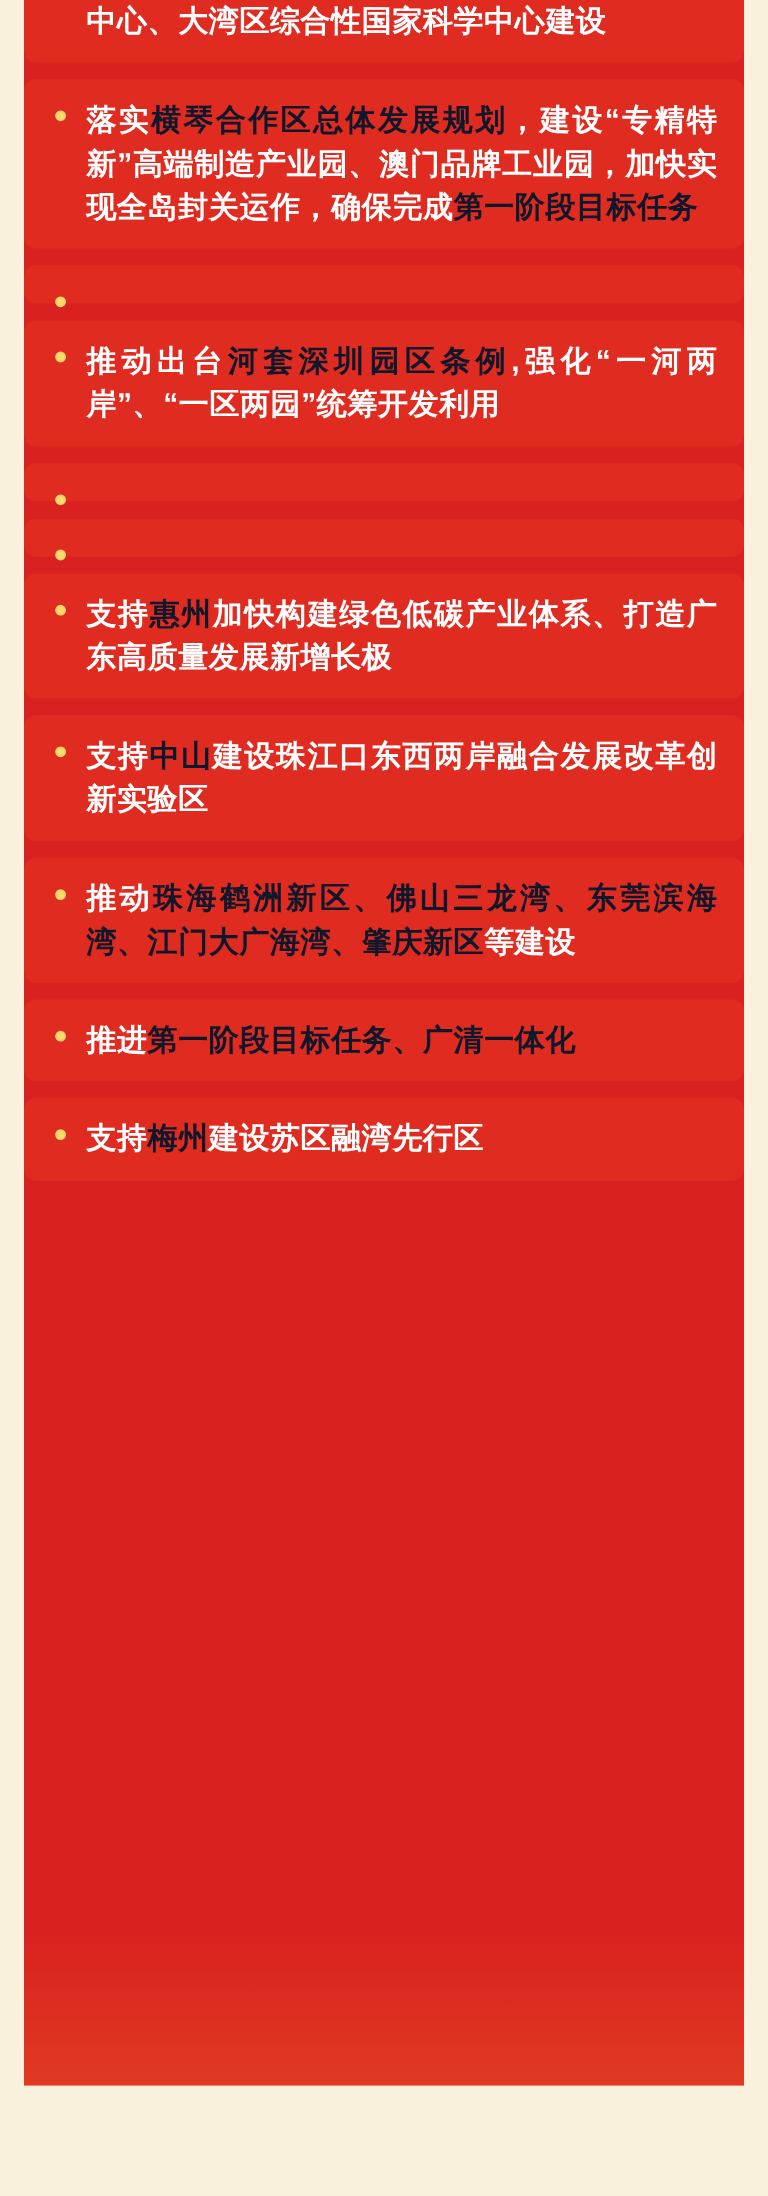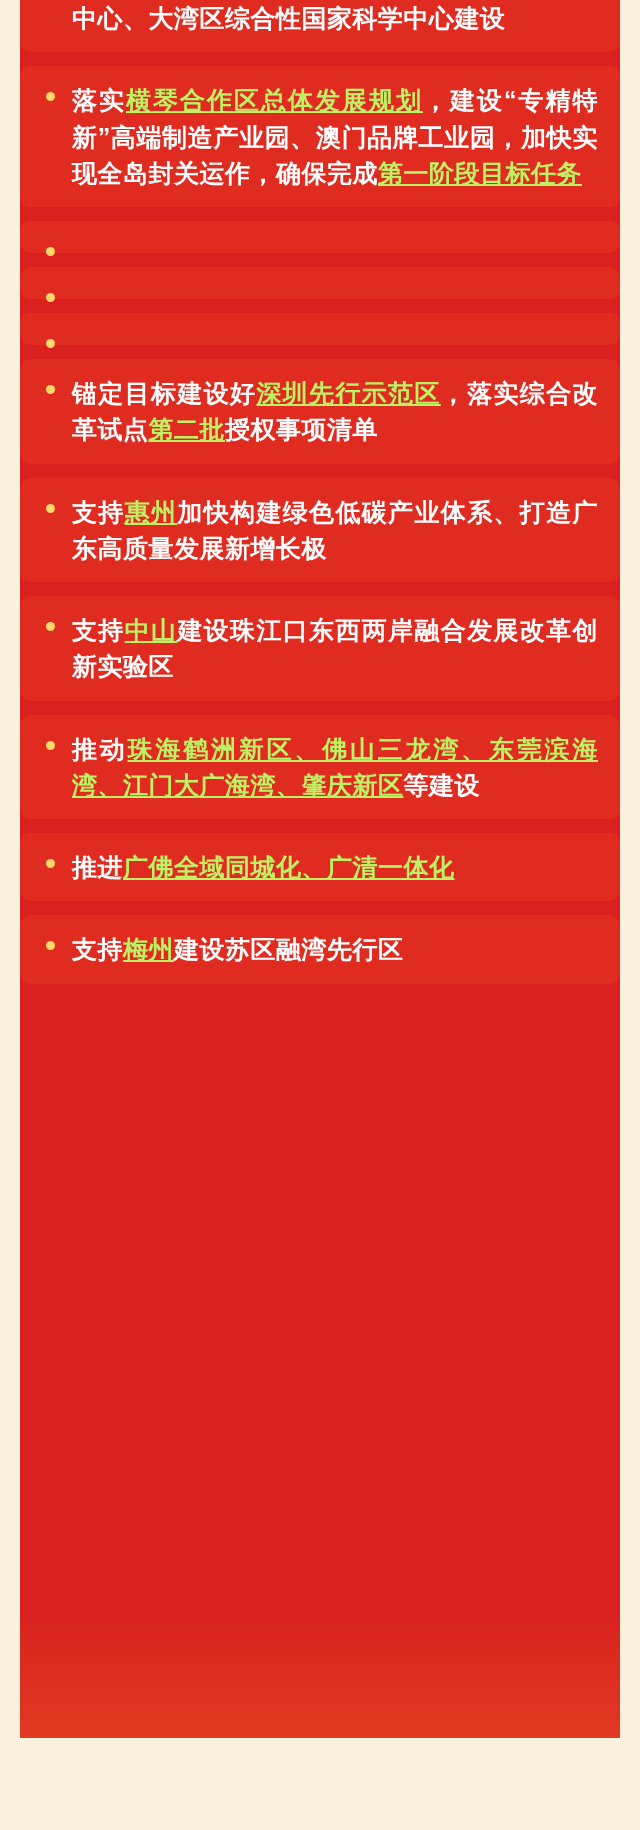--- a/index.html
+++ b/index.html
@@ -65,21 +65,21 @@
   }
   .bullet {
     position: absolute;
     left: 26px;
     top: 26px;
     width: 9px;
     height: 9px;
     border-radius: 50%;
     background: #ffd76a;
   }
-  .hl { color: #bef264; text-decoration: underline; }
+  .hl { color: #0f172a; }
   .txt { display: block; }
 
   .card.first .txt { text-indent: 0; }
 </style>
 </head>
 <body>
 
 <div id="page">
   <div class="list">
       <div class="card first">
@@ -87,43 +87,43 @@
       </div>
       <div class="card">
         <span class="bullet"></span>
         <div class="txt"><span>落实</span><span class="hl">横琴合作区总体发展规划</span><span>，建设“专精特新”高端制造产业园、澳门品牌工业园，加快实现全岛封关运作，确保完成</span><span class="hl">第一阶段目标任务</span></div>
       </div>
       <div class="card">
         <span class="bullet"></span>
       </div>
       <div class="card">
         <span class="bullet"></span>
+        <div class="txt"><span>推动出台</span><span class="hl">河套深圳园区条例</span><span>,强化“一河两岸”、“一区两园”统筹开发利用</span></div>
       </div>
       <div class="card">
         <span class="bullet"></span>
       </div>
       <div class="card">
         <span class="bullet"></span>
-        <div class="txt"><span>锚定目标建设好</span><span class="hl">深圳先行示范区</span><span>，落实综合改革试点</span><span class="hl">第二批</span><span>授权事项清单</span></div>
       </div>
       <div class="card">
         <span class="bullet"></span>
         <div class="txt"><span>支持</span><span class="hl">惠州</span><span>加快构建绿色低碳产业体系、打造广东高质量发展新增长极</span></div>
       </div>
       <div class="card">
         <span class="bullet"></span>
         <div class="txt"><span>支持</span><span class="hl">中山</span><span>建设珠江口东西两岸融合发展改革创新实验区</span></div>
       </div>
       <div class="card">
         <span class="bullet"></span>
         <div class="txt"><span>推动</span><span class="hl">珠海鹤洲新区、佛山三龙湾、东莞滨海湾、江门大广海湾、肇庆新区</span><span>等建设</span></div>
       </div>
       <div class="card">
         <span class="bullet"></span>
-        <div class="txt"><span>推进</span><span class="hl">广佛全域同城化、广清一体化</span></div>
+        <div class="txt"><span>推进</span><span class="hl">第一阶段目标任务、广清一体化</span></div>
       </div>
       <div class="card">
         <span class="bullet"></span>
         <div class="txt"><span>支持</span><span class="hl">梅州</span><span>建设苏区融湾先行区</span></div>
       </div>
     </div>
 
   <div class="bottom-cream"></div>
 </div>
 

